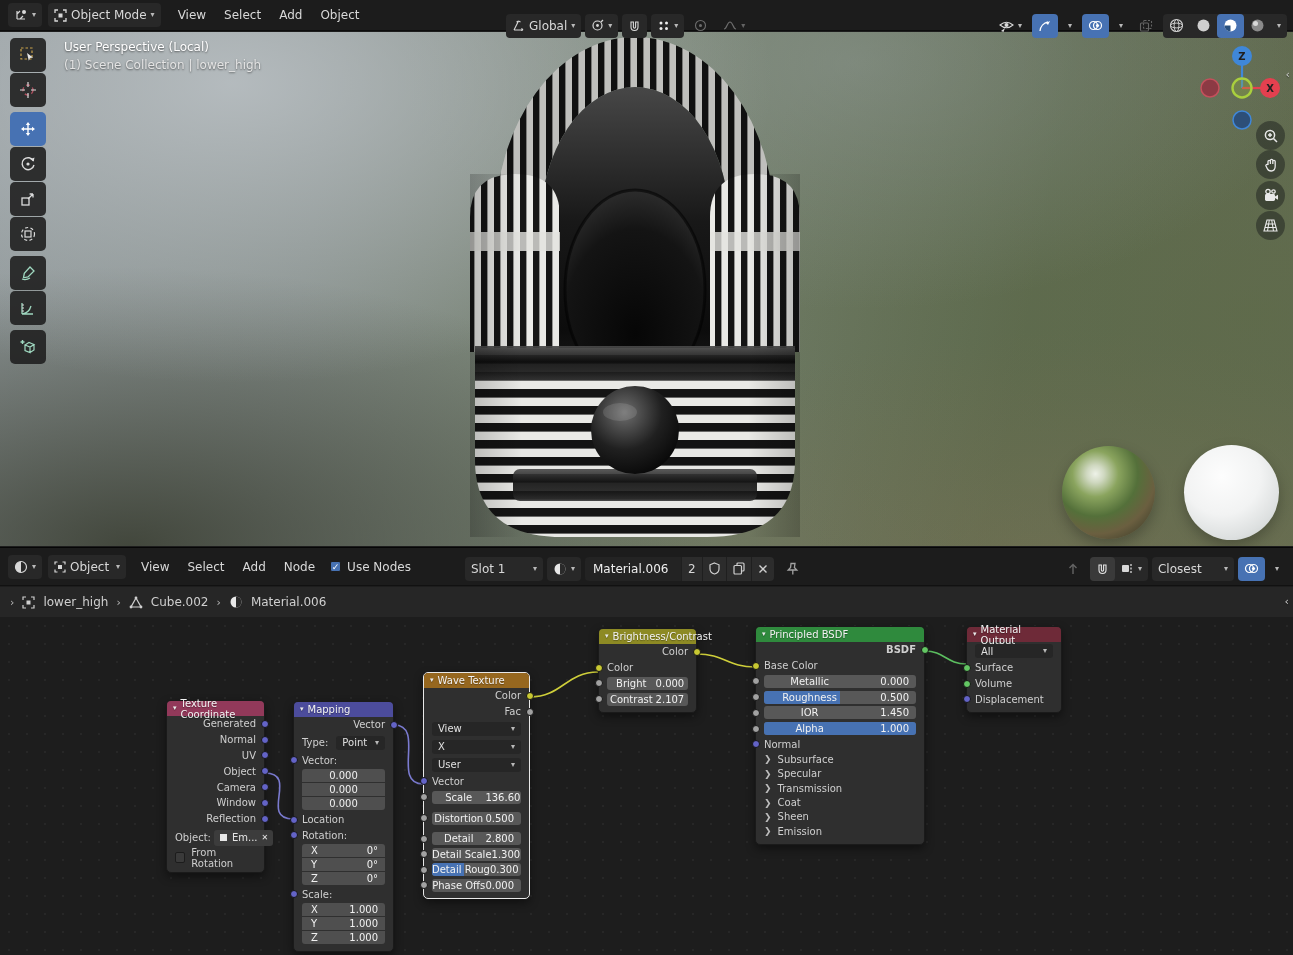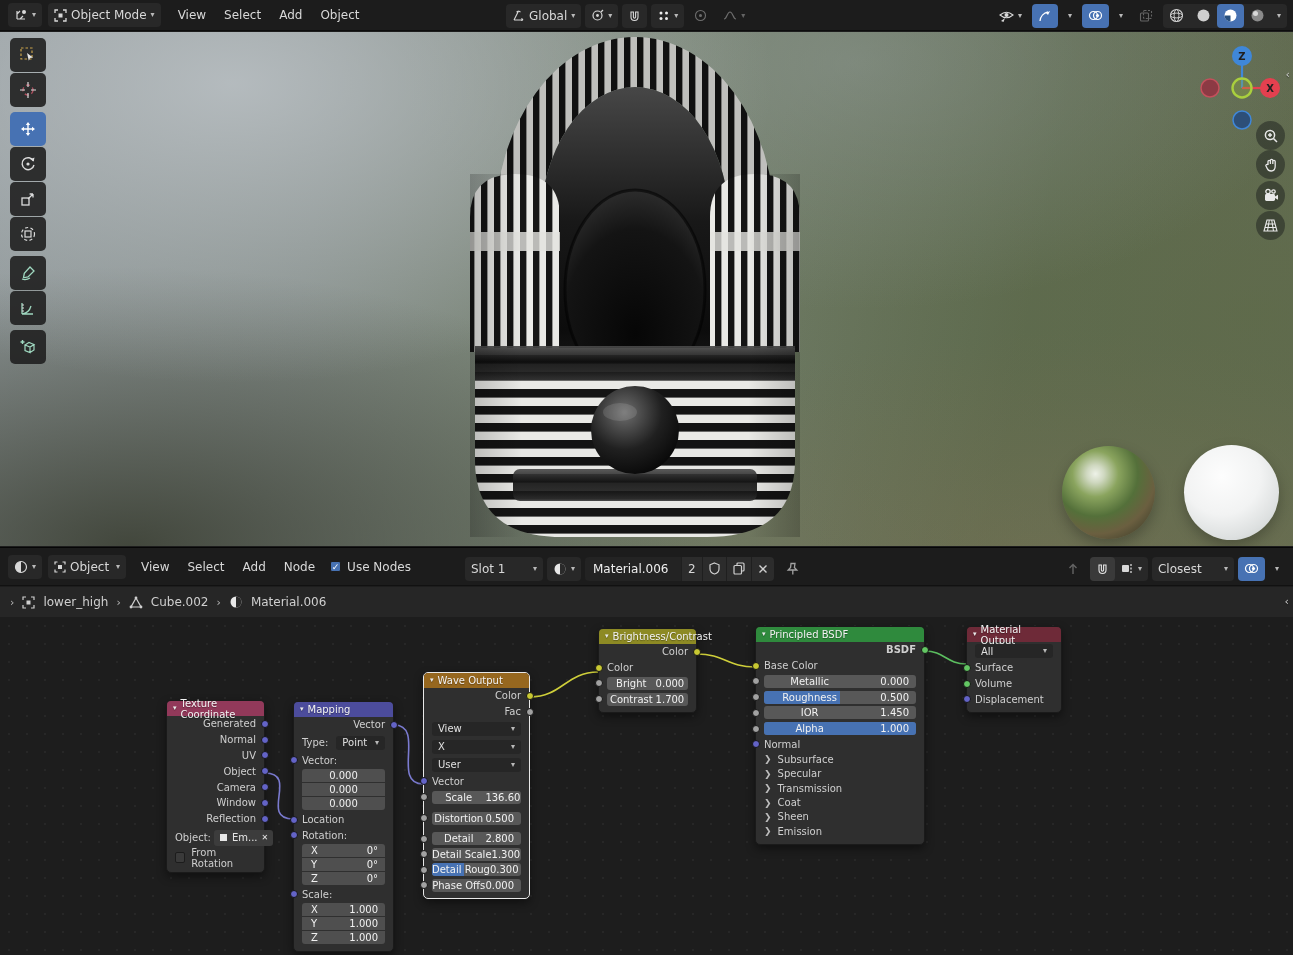--- a/index.html
+++ b/index.html
@@ -14,21 +14,21 @@
          border-radius:4px; padding:0 6px; height:24px; cursor:default; }
   .btn.blue { background:#4772b3; }
   .btn.ghost { background:transparent; }
   .menu { padding:0 9px; height:24px; display:inline-flex; align-items:center;
           color:#d8d8d8; border-radius:4px; }
 
   
   .topbar { position:absolute; left:0; top:0; width:1293px; height:31px;
             background:#1c1c1c; border-bottom:1px solid #0d0d0d;
             display:flex; align-items:center; padding:0 8px; z-index:30; }
-  .tb-abs { position:absolute; top:3px; height:25px; display:flex; align-items:center; gap:4px; }
+  .tb-abs { position:absolute; top:13px; height:25px; display:flex; align-items:center; gap:4px; }
 
   
   .viewport { position:absolute; left:0; top:32px; width:1293px; height:514px; overflow:hidden;
     background:
       radial-gradient(900px 500px at 18% 10%, rgba(188,194,198,.85), rgba(188,194,198,0) 60%),
       radial-gradient(700px 380px at 66% 6%, rgba(145,155,152,.5), transparent 65%),
       radial-gradient(820px 520px at 97% 55%, rgba(92,106,70,.55), transparent 70%),
       radial-gradient(900px 430px at 10% 100%, rgba(54,58,46,.85), transparent 65%),
       radial-gradient(720px 320px at 82% 102%, rgba(116,113,84,.75), transparent 70%),
       linear-gradient(100deg, #90989a 0%, #848d89 25%, #75816e 50%, #5f6b51 78%, #646c53 100%); }
@@ -268,20 +268,24 @@
       </div>
       <div class="btn ghost">
           <span class="chev">▾</span>
         </div>
     </div>
   </div>
 </div>
 
 <div class="viewport">
 
+  <div class="vp-text">
+    <div class="l1">User Perspective (Local)</div>
+    <div class="l2">(1) Scene Collection | lower_high</div>
+  </div>
 
   <svg style="position:absolute; left:455px; top:0; z-index:2" width="360" height="515" viewBox="0 0 360 515">
     <defs>
       <pattern id="vs" patternUnits="userSpaceOnUse" width="13" height="10">
         <rect width="13" height="10" fill="#e9e9e6"></rect>
           <rect width="6.4" height="10" fill="#141414"></rect>
       </pattern>
       <pattern id="hs" patternUnits="userSpaceOnUse" width="12" height="17">
         <rect width="12" height="17" fill="#e9e9e6"></rect>
           <rect width="12" height="8.6" fill="#141414"></rect>
@@ -745,21 +749,21 @@
           <span class="val">1.000</span>
         </div>
     </div>
   </div>
   <div style="height:5px"></div>
 </div>
 
 <div class="node selected" style="left:423px; top:672px; width:107px">
   <div class="nhead" style="background:#96671f">
     <span class="chev">▾</span>
-    <span>Wave Output</span>
+    <span>Wave Texture</span>
   </div>
   <div class="nrow">
       <span class="out">Color</span>
       <span class="sock out s-col"></span>
     </div>
   <div class="nrow">
       <span class="out">Fac</span>
       <span class="sock out s-val"></span>
     </div>
   <div class="nrow" style="height:18px">
@@ -846,21 +850,21 @@
   <div class="nrow" style="height:15.7px">
       <div class="fld">
         <span class="lab">Bright</span>
         <span class="val">0.000</span>
       </div>
       <span class="sock in s-val"></span>
     </div>
   <div class="nrow" style="height:15.7px">
       <div class="fld">
         <span class="lab">Contrast</span>
-        <span class="val">1.700</span>
+        <span class="val">2.107</span>
       </div>
       <span class="sock in s-val"></span>
     </div>
   <div style="height:5px"></div>
 </div>
 
 <div class="node" style="left:755px; top:626px; width:170px">
   <div class="nhead" style="background:#2f8a3d">
     <span class="chev">▾</span>
     <span>Principled BSDF</span>

